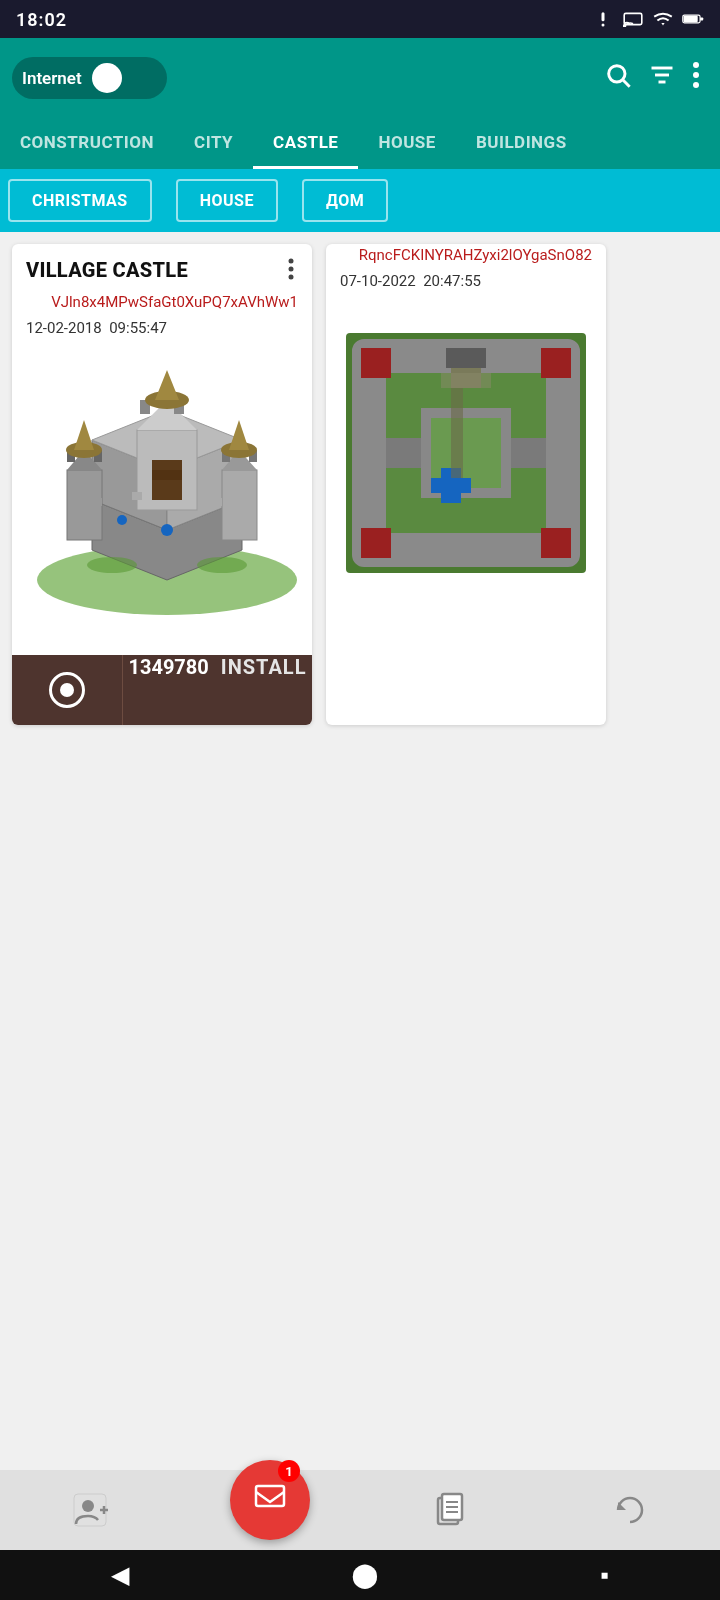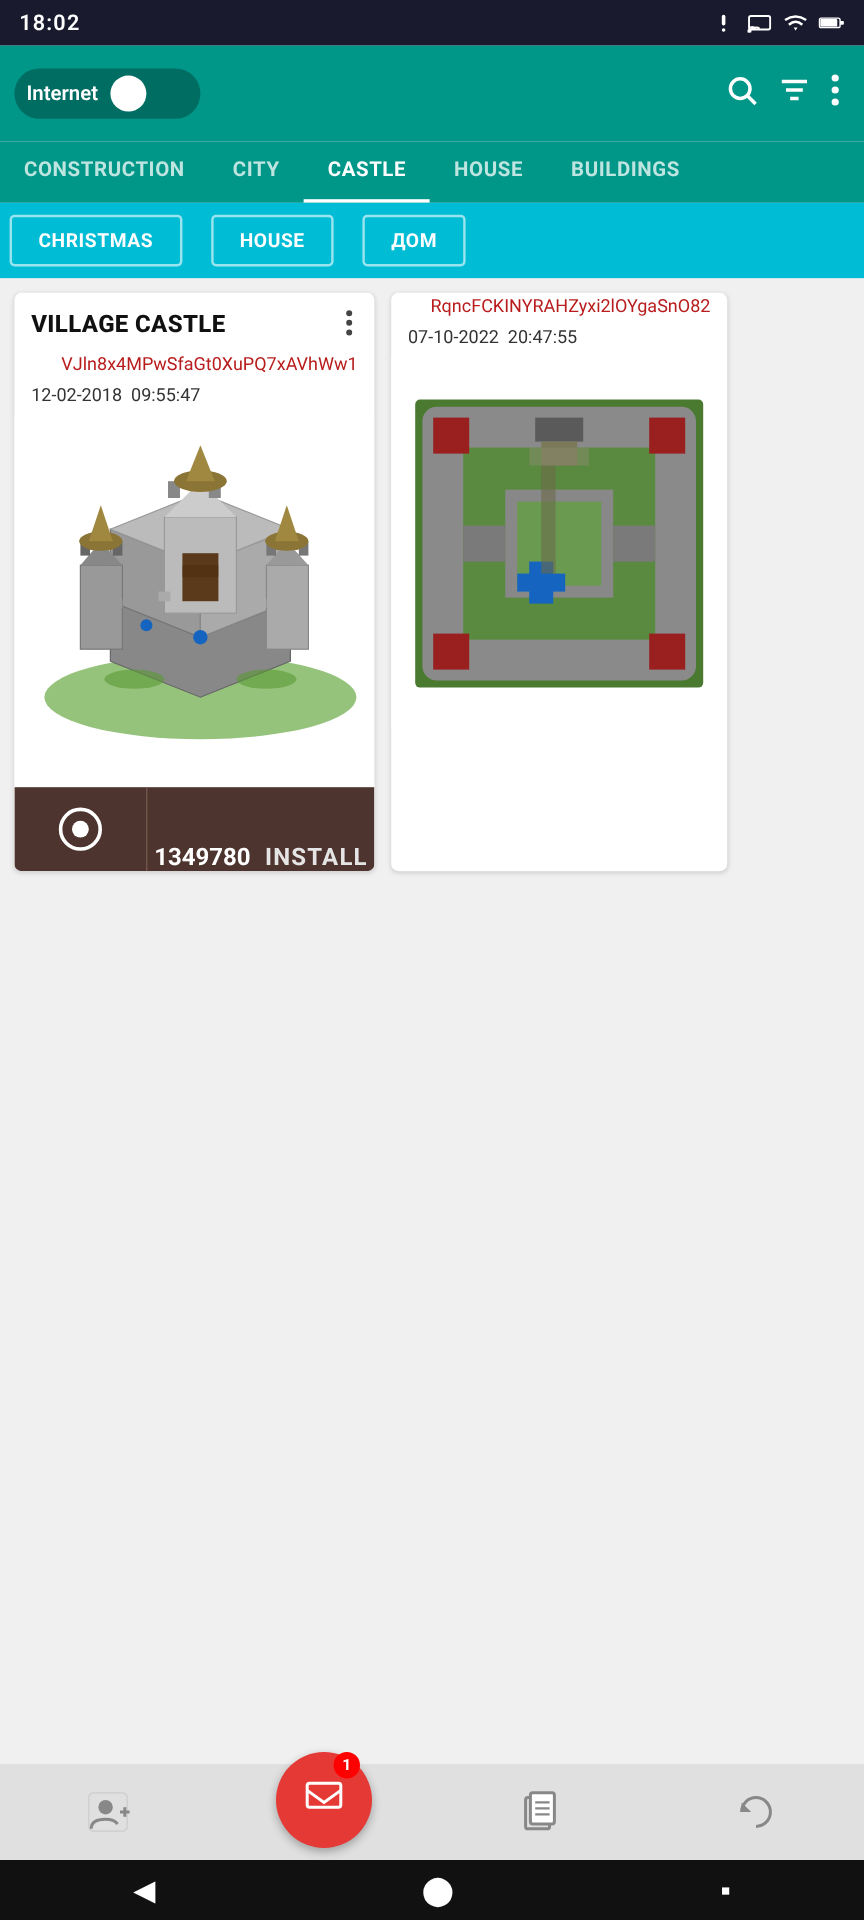--- a/index.html
+++ b/index.html
@@ -211,21 +211,21 @@
       width: 14px;
       height: 14px;
       background: white;
       border-radius: 50%;
     }
     .btn-install {
       background: #4e342e;
       flex: 1;
       height: 70px;
       display: flex;
-      align-items: flex-end;
+      align-items: flex-start;
       justify-content: center;
       gap: 12px;
       cursor: pointer;
       border-left: 1px solid #6d4c41;
     }
     .install-count {
       color: white;
       font-size: 20px;
       font-weight: 700;
     }

